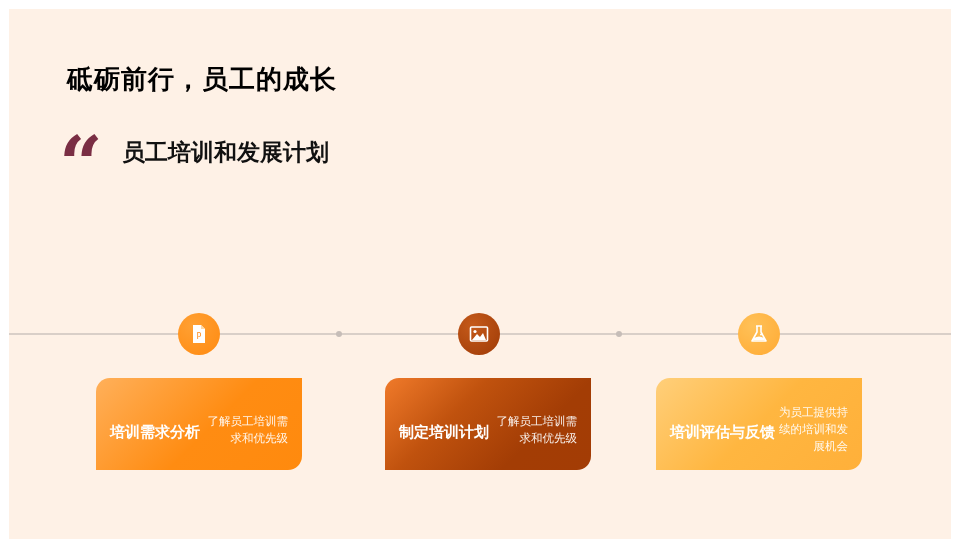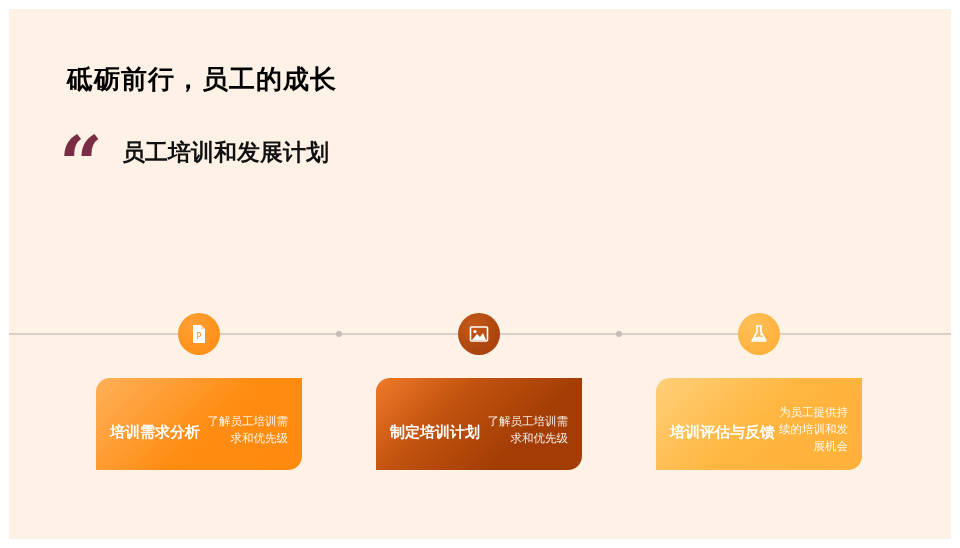--- a/index.html
+++ b/index.html
@@ -92,21 +92,21 @@
       <path d="M5 14 Q10 11 15 14 L16.2 16.2 H3.8 Z" fill="#ffffff"></path>
       <circle cx="12" cy="10.5" r="1" fill="#ffffff"></circle>
     </svg>
   </div>
 
   <div class="card" style="left:87px; background: linear-gradient(135deg, #ffb05a 0%, #ff8c12 55%, #ff8a0e 100%);">
     <div class="card-title">培训需求分析</div>
     <div class="card-desc">了解员工培训需求和优先级</div>
   </div>
 
-  <div class="card" style="left:367px; background: linear-gradient(135deg, #f07a2a 0%, #c0520e 35%, #a33d05 70%, #a33c05 100%);">
+  <div class="card" style="left:376px; background: linear-gradient(135deg, #f07a2a 0%, #c0520e 35%, #a33d05 70%, #a33c05 100%);">
     <div class="card-title">制定培训计划</div>
     <div class="card-desc">了解员工培训需求和优先级</div>
   </div>
 
   <div class="card" style="left:647px; background: linear-gradient(135deg, #ffcf7a 0%, #ffb640 50%, #ffb03a 100%);">
     <div class="card-title">培训评估与反馈</div>
     <div class="card-desc">为员工提供持续的培训和发展机会</div>
   </div>
 </div>
 

